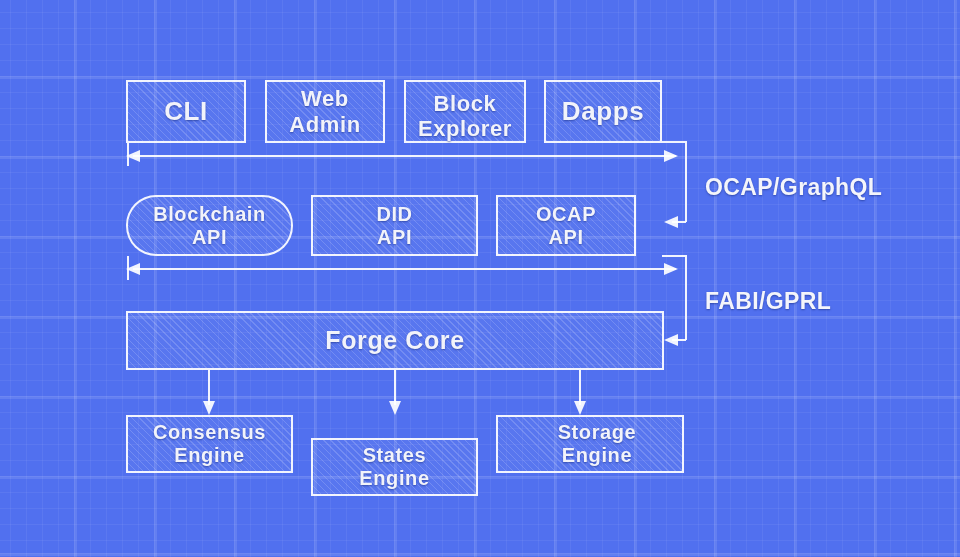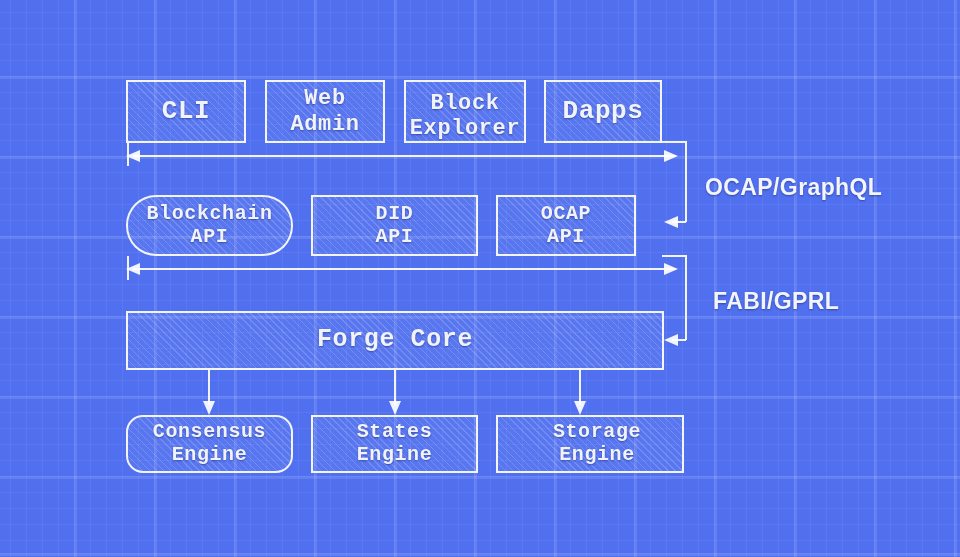--- a/index.html
+++ b/index.html
@@ -47,21 +47,21 @@
     font-weight: bold;
     letter-spacing: 0.6px;
     line-height: 1.14;
     text-shadow: 0 1px 2px rgba(20,40,120,0.55);
     background-color: rgba(255,255,255,0.045);
     background-image: repeating-linear-gradient(
         45deg,
         rgba(255,255,255,0.16) 0px, rgba(255,255,255,0.16) 1px,
         rgba(255,255,255,0.0) 1px, rgba(255,255,255,0.0) 5px);
   }
-  .node span { display: block; white-space: pre-line; font-family: Liberation Mono, monospace; }
+  .node span { display: block; white-space: pre-line; }
 
   
   .side-label {
     position: absolute;
     color: #f4f5fb;
     font-weight: bold;
     letter-spacing: 0.4px;
     text-shadow: 0 1px 2px rgba(20,40,120,0.55);
     white-space: nowrap;
   }
@@ -153,28 +153,28 @@
     <span>OCAP
 API</span>
   </div>
 
   <div class="side-label" style="left:705px; top:174px; font-size:23px;">OCAP/GraphQL</div>
 
   <div class="node" style="left:126px; top:311px; width:538px; height:59px; font-size:25px;">
     <span>Forge Core</span>
   </div>
 
-  <div class="side-label" style="left:705px; top:288px; font-size:23px;margin-left:8px;">FABI/GPRL</div>
+  <div class="side-label" style="left:705px; top:288px; font-size:23px;">FABI/GPRL</div>
 
-  <div class="node" style="left:126px; top:415px; width:167px; height:58px; font-size:20px;border-radius:17px;">
+  <div class="node" style="left:126px; top:415px; width:167px; height:58px; font-size:20px;">
     <span>Consensus
 Engine</span>
   </div>
 
-  <div class="node" style="left:311px; top:415px; width:167px; height:58px; font-size:20px;">
+  <div class="node" style="left:311px; top:438px; width:167px; height:58px; font-size:20px;">
     <span>States
 Engine</span>
   </div>
 
   <div class="node" style="left:496px; top:415px; width:188px; height:58px; font-size:20px;padding-left:14px;">
     <span>Storage
 Engine</span>
   </div>
 
 </div>

